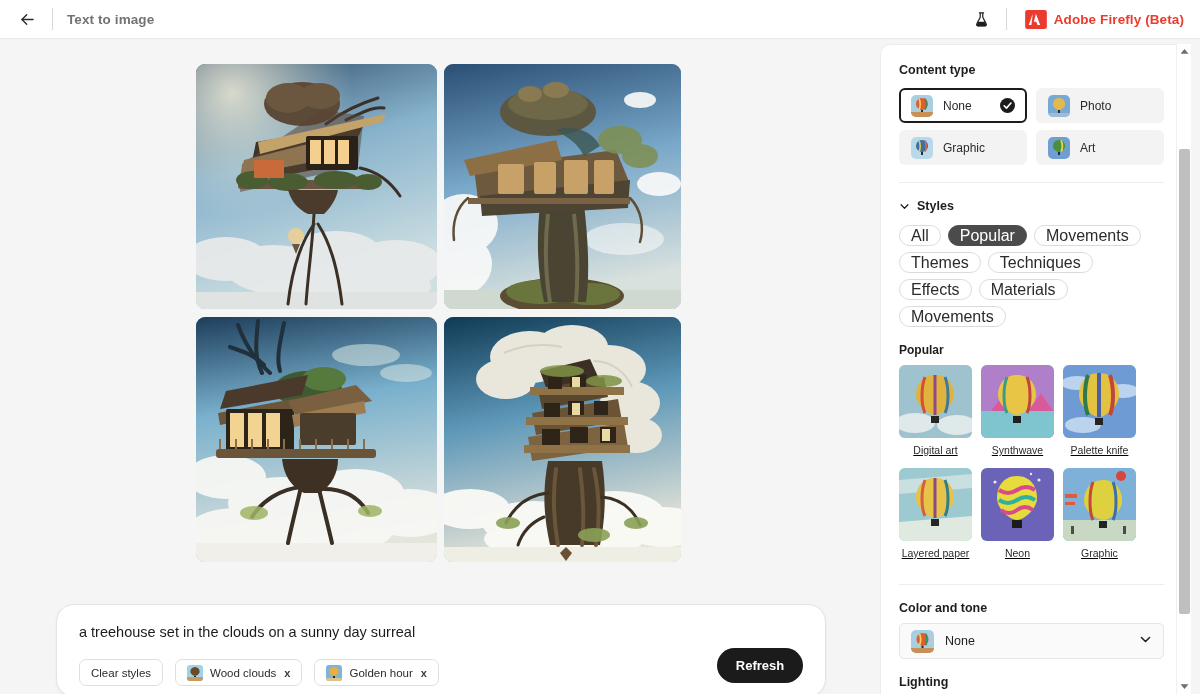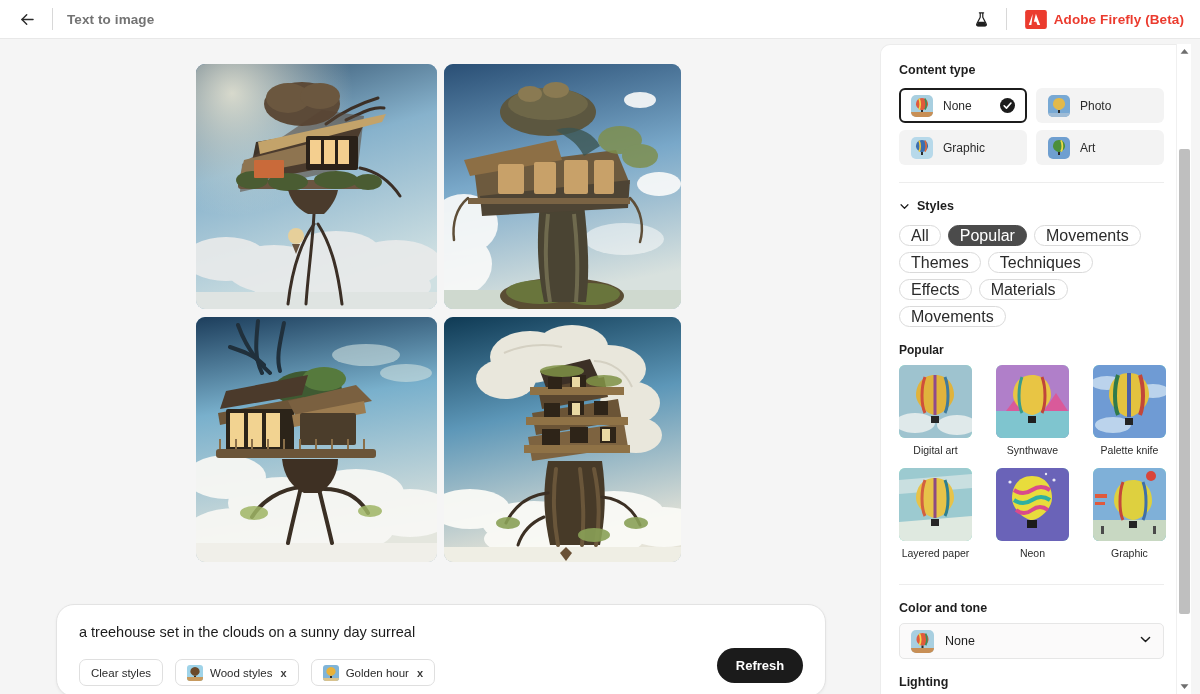--- a/index.html
+++ b/index.html
@@ -160,21 +160,21 @@
   .fchip {
     height: 21px; padding: 0 11px;
     display: inline-flex; align-items: center; justify-content: center;
     border: 1px solid #dadada; border-radius: 11px;
     font-size: 16px; color: #2b2b2b; background: #fff; cursor: pointer;
   }
   .fchip.active { background: #4b4b4b; color: #fff; border-color: #4b4b4b; }
 
   .pop-label { font-size: 12px; font-weight: 700; color: #1d1d1d; margin: 16px 0 8px 0; }
   .style-grid {
-    display: grid; grid-template-columns: repeat(3, 73px); gap: 4px 24px;
+    display: grid; grid-template-columns: repeat(3, 73px); gap: 4px 9px; text-decoration: underline;
   }
   .style-cell { cursor: pointer; }
   .style-thumb {
     width: 73px; height: 73px; border-radius: 6px; overflow: hidden; background:#9fc;
   }
   .style-thumb svg { display:block; width:100%; height:100%; }
   .style-name {
     font-size: 10.5px; color: #2b2b2b; text-align: center; margin: 6px 0 8px 0;
     white-space: nowrap;
   }
@@ -514,21 +514,21 @@
 
         <div class="chip">
           <span class="chip-thumb">
             <svg viewBox="0 0 16 16">
               <rect width="16" height="16" fill="#9fd3e8"></rect>
               <path d="M8 2c3 0 4.6 2.2 4.6 4.6S9.8 11 8 11 3.4 9 3.4 6.6 5 2 8 2z" fill="#6b4a2a"></path>
               <rect x="7" y="11" width="2" height="3" fill="#3a2a18"></rect>
               <rect y="12" width="16" height="4" fill="#c79a5e"></rect>
             </svg>
           </span>
-          <span>Wood styles</span>
+          <span>Wood clouds</span>
           <span class="chip-x">x</span>
         </div>
 
         <div class="chip">
           <span class="chip-thumb">
             <svg viewBox="0 0 16 16">
               <rect width="16" height="16" fill="#7fb4d8"></rect>
               <path d="M8 2c3 0 4.6 2.2 4.6 4.6S9.8 11 8 11 3.4 9 3.4 6.6 5 2 8 2z" fill="#e8b23a"></path>
               <rect x="7" y="11" width="2" height="3" fill="#2b2b2b"></rect>
               <rect y="13" width="16" height="3" fill="#d9c38e"></rect>

